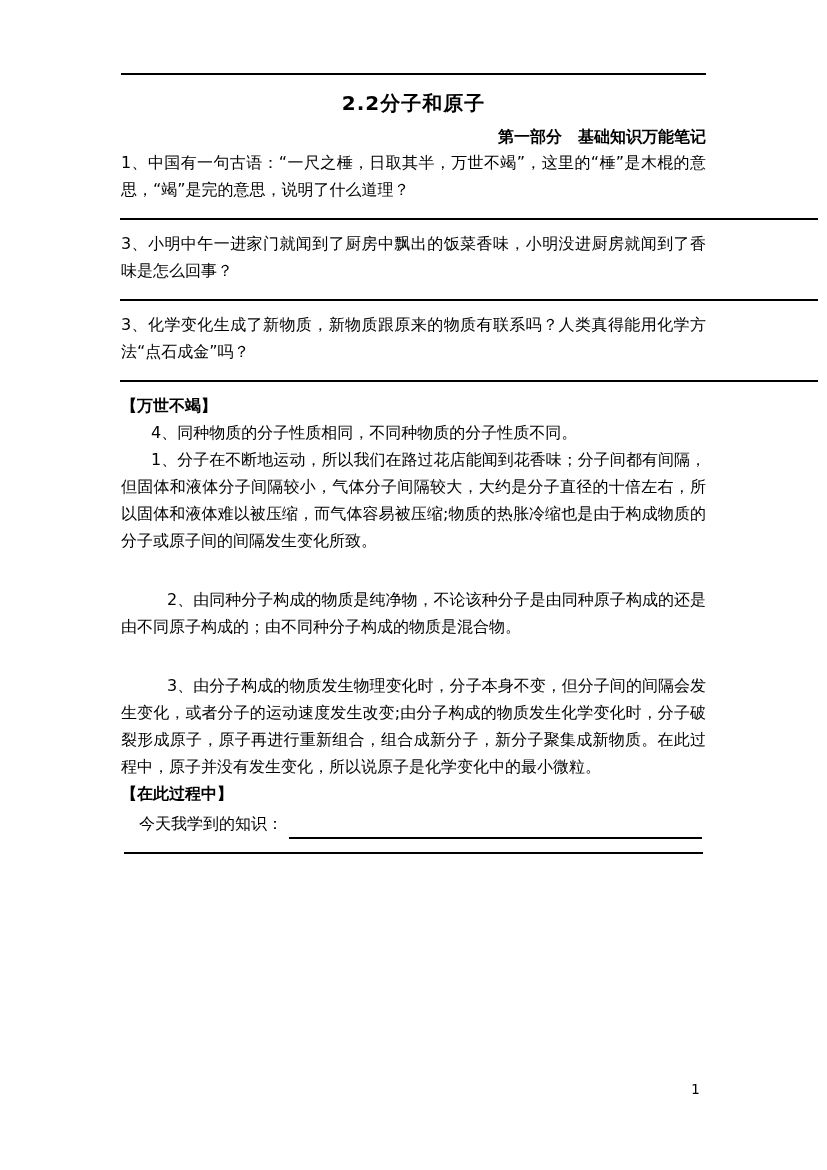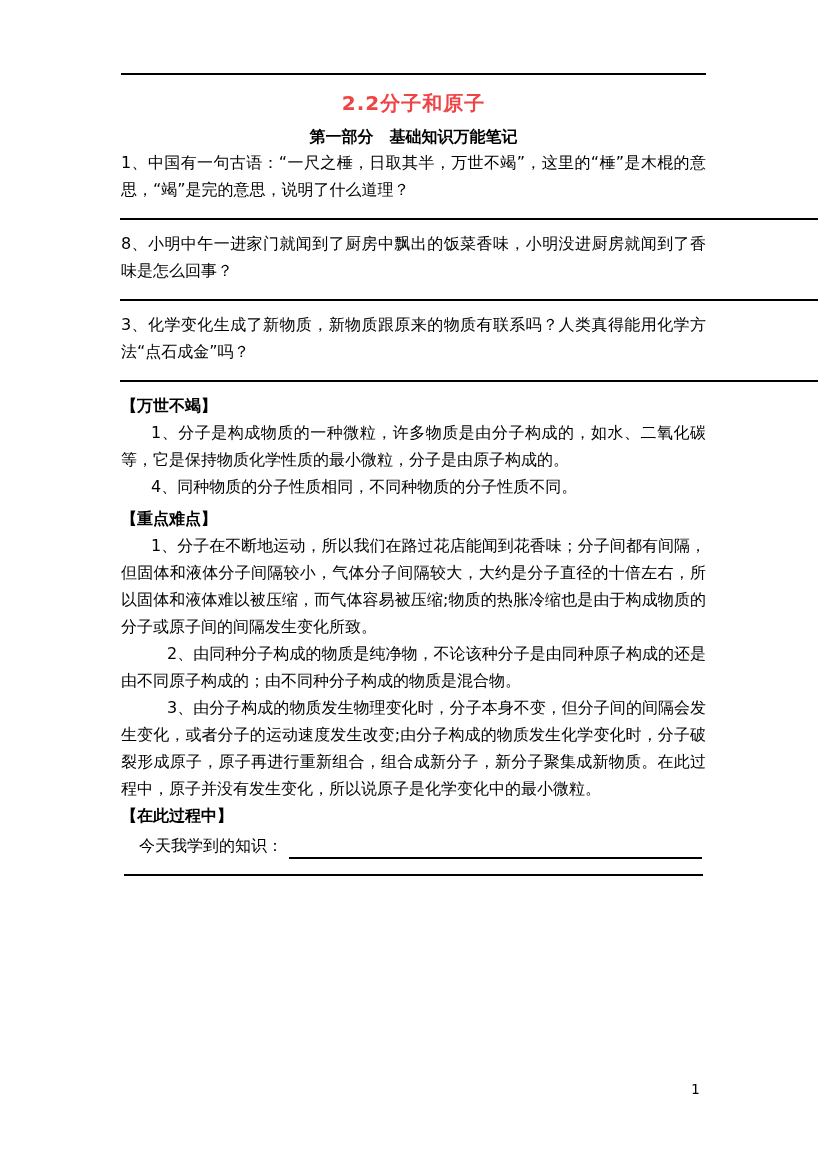--- a/index.html
+++ b/index.html
@@ -33,55 +33,55 @@
     margin-top: 15px;
     text-align: center;
     font-size: 20px;
     line-height: 26px;
     font-weight: bold;
     letter-spacing: 1px;
   }
 
   .doc-subtitle {
     margin-top: 9px;
-    text-align: center;
+    text-align: right;
     font-size: 16px;
     line-height: 24px;
     font-weight: bold;
   }
 
   .sec-head {
     font-size: 16px;
     line-height: 27px;
     font-weight: bold;
   }
   .sec-head.first { margin-top: 13px; }
   .sec-head.gap   { margin-top: 5px; }
 
   .para {
     font-size: 16px;
     line-height: 27px;
     text-align: justify;
     word-break: break-all;
   }
   .para.indent  { text-indent: 30px; }
-  .para.indent2 { text-indent: 46px; }
+  .para.indent2 { text-indent: 46px; margin-top: 32px; }
 
   
   .answer-line {
     width: 698px;
     margin-left: -1px;
     height: 17px;
     border-bottom: 2px solid #000000;
     margin-bottom: 10px;
   }
 
   .prompt-row {
     display: flex;
-    align-items: center;
+    align-items: flex-end;
     margin-left: 18px;
     width: 563px;
     font-size: 16px;
     line-height: 30px;
     margin-top: 2px;
   }
   .prompt-label { white-space: nowrap; }
   .fill-line {
     flex: 1;
     border-bottom: 2px solid #000000;
@@ -108,40 +108,38 @@
   }
 </style>
 </head>
 <body>
 
 <div class="page">
   <div class="content">
 
     <div class="header-rule"></div>
 
-    <div class="doc-title" style="color: #ef4444;">2.2分子和原子</div>
+    <div class="doc-title" style="color: #000000;">2.2分子和原子</div>
     <div class="doc-subtitle">第一部分　基础知识万能笔记</div>
 
     <div>
       <p class="para">1、中国有一句古语：“一尺之棰，日取其半，万世不竭”，这里的“棰”是木棍的意思，“竭”是完的意思，说明了什么道理？</p>
       <div class="answer-line"></div>
-      <p class="para">8、小明中午一进家门就闻到了厨房中飘出的饭菜香味，小明没进厨房就闻到了香味是怎么回事？</p>
+      <p class="para">3、小明中午一进家门就闻到了厨房中飘出的饭菜香味，小明没进厨房就闻到了香味是怎么回事？</p>
       <div class="answer-line"></div>
       <p class="para">3、化学变化生成了新物质，新物质跟原来的物质有联系吗？人类真得能用化学方法“点石成金”吗？</p>
       <div class="answer-line"></div>
     </div>
 
     <div>
       <div class="sec-head">【万世不竭】</div>
-      <p class="para indent">1、分子是构成物质的一种微粒，许多物质是由分子构成的，如水、二氧化碳等，它是保持物质化学性质的最小微粒，分子是由原子构成的。</p>
       <p class="para indent">4、同种物质的分子性质相同，不同种物质的分子性质不同。</p>
     </div>
 
     <div>
-      <div class="sec-head gap">【重点难点】</div>
       <p class="para indent">1、分子在不断地运动，所以我们在路过花店能闻到花香味；分子间都有间隔，但固体和液体分子间隔较小，气体分子间隔较大，大约是分子直径的十倍左右，所以固体和液体难以被压缩，而气体容易被压缩;物质的热胀冷缩也是由于构成物质的分子或原子间的间隔发生变化所致。</p>
       <p class="para indent2">2、由同种分子构成的物质是纯净物，不论该种分子是由同种原子构成的还是由不同原子构成的；由不同种分子构成的物质是混合物。</p>
       <p class="para indent2">3、由分子构成的物质发生物理变化时，分子本身不变，但分子间的间隔会发生变化，或者分子的运动速度发生改变;由分子构成的物质发生化学变化时，分子破裂形成原子，原子再进行重新组合，组合成新分子，新分子聚集成新物质。在此过程中，原子并没有发生变化，所以说原子是化学变化中的最小微粒。</p>
     </div>
 
     <div>
       <div class="sec-head">【在此过程中】</div>
       <div class="prompt-row">
         <span class="prompt-label">今天我学到的知识：</span>
         <span class="fill-line"></span>

